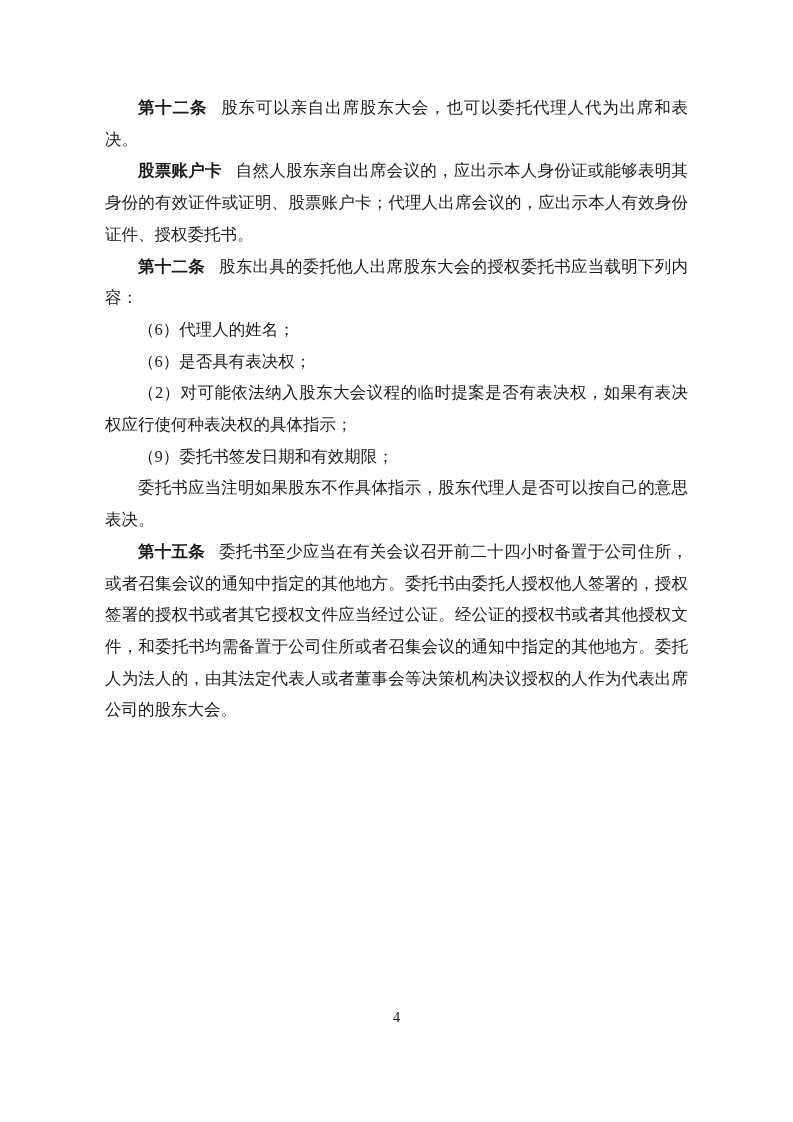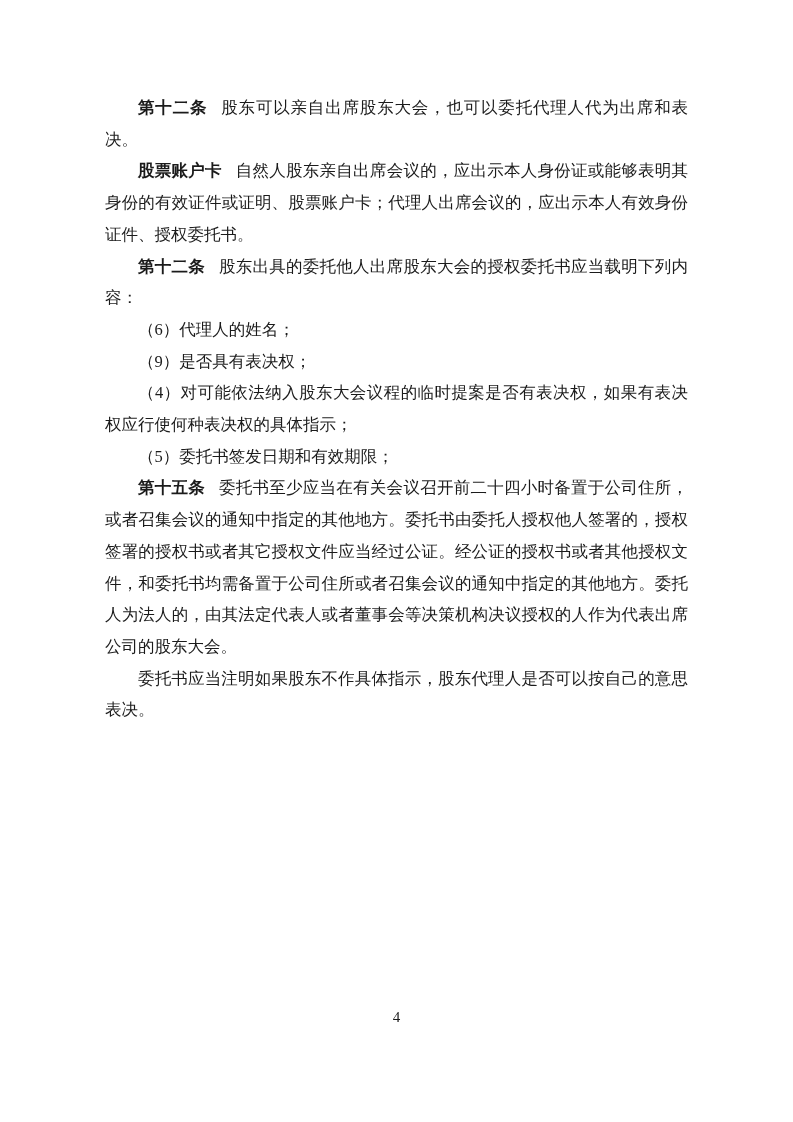--- a/index.html
+++ b/index.html
@@ -53,28 +53,28 @@
     <p><span class="term">第十二条</span><span>股东可以亲自出席股东大会，也可以委托代理人代为出席和表决。</span></p>
 
 
     <p><span class="term">股票账户卡</span><span>自然人股东亲自出席会议的，应出示本人身份证或能够表明其身份的有效证件或证明、股票账户卡；代理人出席会议的，应出示本人有效身份证件、授权委托书。</span></p>
 
 
     <p><span class="term">第十二条</span><span>股东出具的委托他人出席股东大会的授权委托书应当载明下列内容：</span></p>
 
     <p><span>（6）代理人的姓名；</span></p>
 
-    <p><span>（9）是否具有表决权；</span></p>
+    <p><span>（6）是否具有表决权；</span></p>
 
 
-    <p><span>（4）对可能依法纳入股东大会议程的临时提案是否有表决权，如果有表决权应行使何种表决权的具体指示；</span></p>
+    <p><span>（2）对可能依法纳入股东大会议程的临时提案是否有表决权，如果有表决权应行使何种表决权的具体指示；</span></p>
 
-    <p><span>（5）委托书签发日期和有效期限；</span></p>
+    <p><span>（9）委托书签发日期和有效期限；</span></p>
 
 
+    <p><span>委托书应当注明如果股东不作具体指示，股东代理人是否可以按自己的意思表决。</span></p>
+
     <p><span class="term">第十五条</span><span>委托书至少应当在有关会议召开前二十四小时备置于公司住所，或者召集会议的通知中指定的其他地方。委托书由委托人授权他人签署的，授权签署的授权书或者其它授权文件应当经过公证。经公证的授权书或者其他授权文件，和委托书均需备置于公司住所或者召集会议的通知中指定的其他地方。委托人为法人的，由其法定代表人或者董事会等决策机构决议授权的人作为代表出席公司的股东大会。</span></p>
-
-    <p><span>委托书应当注明如果股东不作具体指示，股东代理人是否可以按自己的意思表决。</span></p>
 
   </div>
 
   <div class="footer">4</div>
 </div>
 
 </body></html>

